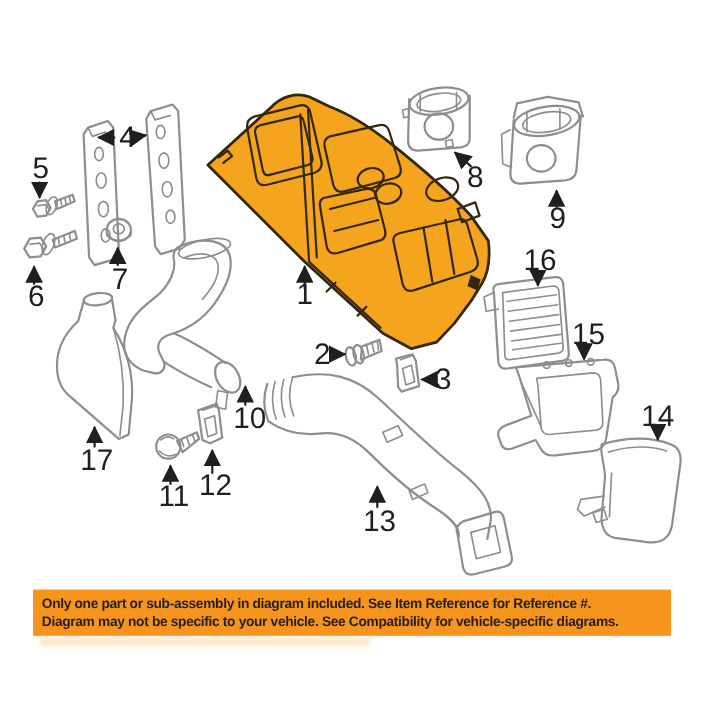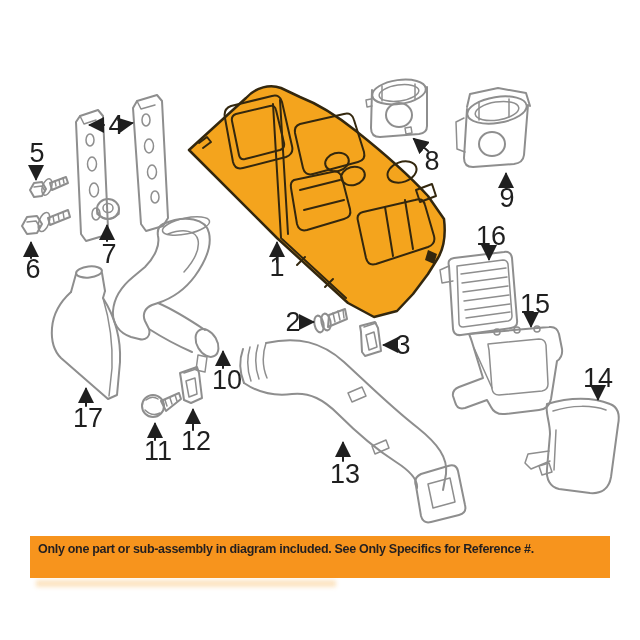--- a/index.html
+++ b/index.html
@@ -228,16 +228,17 @@
     <text class="ref" x="196" y="450">12</text>
     <text class="ref" x="345" y="483">13</text>
     <text class="ref" x="598" y="387">14</text>
     <text class="ref" x="535" y="313">15</text>
     <text class="ref" x="491" y="245">16</text>
     <text class="ref" x="88" y="427">17</text>
   </g>
 </svg>
 
 <div class="banner">
-  <div>Only one part or sub-assembly in diagram included. See Only Specifics for Reference #.</div>
+  <div>Only one part or sub-assembly in diagram included. See Item Reference for Reference #.</div>
+  <div>Diagram may not be specific to your vehicle. See Compatibility for vehicle-specific diagrams.</div>
 </div>
 <div class="banner-smear"></div>
 </div>
 
 </body></html>

